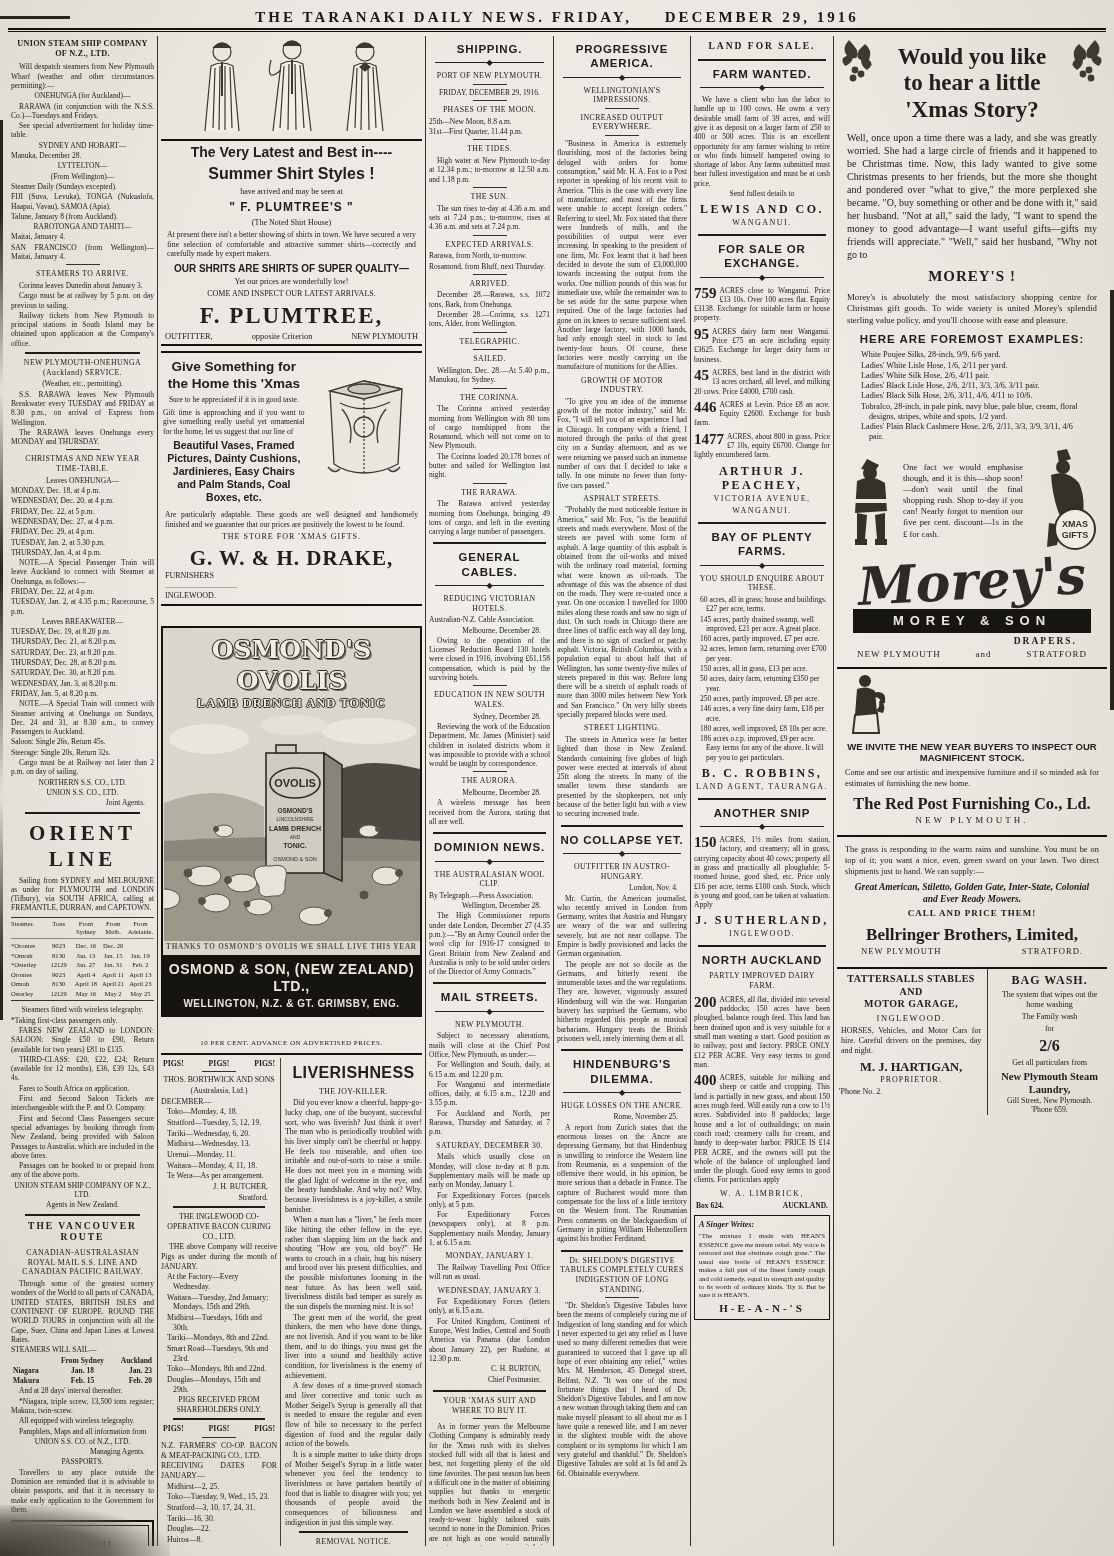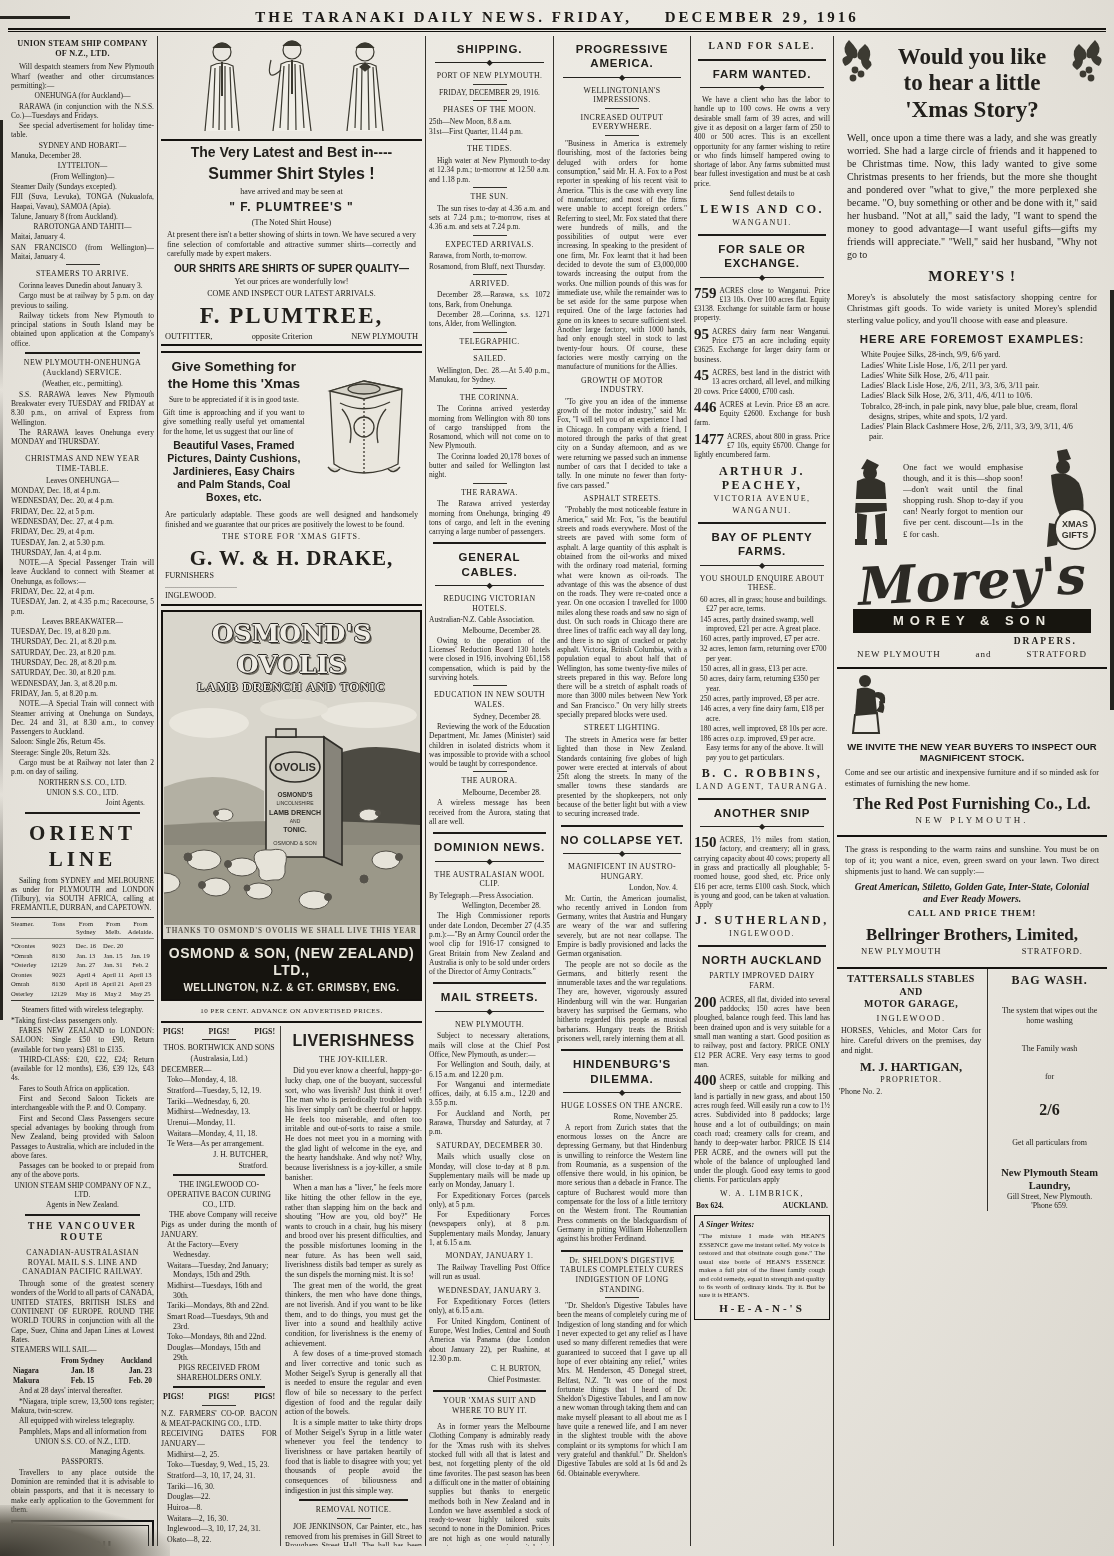--- a/index.html
+++ b/index.html
@@ -62,21 +62,21 @@
 .drake-left {width:56%;}
 .drake-right {width:44%;}
 .drake-t {font-family:"Liberation Sans",sans-serif; font-weight:700; font-size:13.5px; text-align:center;}
 .drake-sub {font-size:7.6px; text-align:center; margin:3px 0;}
 .drake-body {font-size:7.6px; text-align:justify; margin:2px 0;}
 .drake-items {font-family:"Liberation Sans",sans-serif; font-weight:700; font-size:10.5px; margin:3px 0; text-align:center;}
 .drake-store {text-align:center; font-size:8px; letter-spacing:1px; margin:3px 0;}
 .drake-name {font-size:21px; font-weight:bold; text-align:center; letter-spacing:1px;}
 .drake-foot {display:flex; justify-content:space-between; font-size:8px; padding:0 4px; overflow:hidden; white-space:nowrap;flex-direction:column;}
 
-.osmond {border:2px solid #14110e; margin:4px 0; position:relative; background:#d9d6cc; overflow:hidden;}
+.osmond {border:2px solid #14110e; margin:20px 0; position:relative; background:#d9d6cc; overflow:hidden;}
 .osm-title {text-align:center; font-family:"DejaVu Serif",serif; font-weight:800; font-size:25px; letter-spacing:0px; color:#efece4; padding-top:6px;
   text-shadow:1px 0 0 #2a2824, -1px 0 0 #2a2824, 0 1px 0 #2a2824, 0 -1px 0 #2a2824, 2px 2px 0 #6b675d;}
 .osm-sub {text-align:center; font-weight:800; font-size:12.5px; letter-spacing:1px; color:#efece4;
   text-shadow:1px 0 0 #2a2824, -1px 0 0 #2a2824, 0 1px 0 #2a2824, 0 -1px 0 #2a2824;}
 .osm-caption {text-align:center; font-weight:bold; font-size:7.2px; letter-spacing:0.8px; color:#57544a; padding:2px 2px 3px;}
 .osm-banner {background:#16140f; color:#e9e6dc; text-align:center; padding:4px 2px 5px; border-top:2px solid #16140f;}
 .osm-b1 {font-family:"Liberation Sans",sans-serif; font-weight:800; font-size:14px; letter-spacing:0.5px;}
 .osm-b2 {font-family:"Liberation Sans",sans-serif; font-weight:700; font-size:10px; letter-spacing:0.5px; margin-top:2px;}
 .osm-adv {text-align:center; font-size:7px; letter-spacing:0.5px; padding:2px 0;}
 
@@ -119,21 +119,21 @@
 .c6-bottom {display:flex; border-top:2px solid #14120f; margin-top:5px;}
 .tatt {width:56%; padding:4px 4px 0 2px; border-right:1px solid #34322d;}
 .tatt-t {font-weight:bold; font-size:10px; text-align:center; letter-spacing:0.5px;}
 .tatt-town {text-align:center; font-size:8.5px; letter-spacing:1.5px; margin:2px 0;}
 .tatt-body {font-size:8px; text-align:justify; margin:3px 2px;}
 .tatt-name {text-align:center; font-weight:bold; font-size:12.5px; margin-top:4px;}
 .tatt-role {text-align:center; font-size:8px; letter-spacing:1px;}
 .tatt-phone {font-size:8px; margin-top:2px;}
 .bagw {width:44%; padding:4px 2px 0 6px;}
 .bagw-t {font-weight:bold; font-size:12px; text-align:center; letter-spacing:1px;}
-.bagw-l {font-size:8px; text-align:center; margin:18px 0;}
+.bagw-l {font-size:8px; text-align:center; margin:2px 0;}
 .bagw-price {text-align:center; font-weight:bold; font-size:16px; margin:2px 0;}
 .bagw-name {text-align:center; font-weight:bold; font-size:10.5px;}
 .bagw-sm {text-align:center; font-size:7.8px;}
 
 .heans {border:1px solid #14120f; padding:4px 4px 3px; margin-top:5px;}
 .heans-w {font-weight:bold; font-style:italic; font-size:8.2px;}
 .heans-body {font-size:6.8px; text-align:justify; line-height:1.25; margin:2px 0;}
 .heans-brand {text-align:center; font-weight:bold; font-size:11px; letter-spacing:3px; margin-top:2px;}
 
 .orient-title {text-align:center; font-size:21px; font-weight:bold; letter-spacing:4px; margin:6px 0 4px;}
@@ -623,21 +623,21 @@
       <div class="blk p">"Business in America is extremely flourishing, most of the factories being deluged with orders for home consumption," said Mr. H. A. Fox to a Post reporter in speaking of his recent visit to America. "This is the case with every line of manufacture; and most of the firms were unable to accept foreign orders." Referring to steel, Mr. Fox stated that there were hundreds of mills, and the possibilities of output were ever increasing. In speaking to the president of one firm, Mr. Fox learnt that it had been decided to devote the sum of £3,000,000 towards increasing the output from the works. One million pounds of this was for immediate use, while the remainder was to be set aside for the same purpose when required. One of the large factories had gone on its knees to secure sufficient steel. Another large factory, with 1000 hands, had only enough steel in stock to last twenty-four hours. Of course, these factories were mostly carrying on the manufacture of munitions for the Allies.</div>
       <div class="blk sh">GROWTH OF MOTOR INDUSTRY.</div>
       <div class="blk p">"To give you an idea of the immense growth of the motor industry," said Mr. Fox, "I will tell you of an experience I had in Chicago. In company with a friend, I motored through the parks of that great city on a Sunday afternoon, and as we were returning we passed such an immense number of cars that I decided to take a tally. In one minute no fewer than forty-five cars passed."</div>
       <div class="blk sh">ASPHALT STREETS.</div>
       <div class="blk p">"Probably the most noticeable feature in America," said Mr. Fox, "is the beautiful streets and roads everywhere. Most of the streets are paved with some form of asphalt. A large quantity of this asphalt is obtained from the oil-works and mixed with the ordinary road material, forming what were known as oil-roads. The advantage of this was the absence of dust on the roads. They were re-coated once a year. On one occasion I travelled for 1000 miles along these roads and saw no sign of dust. On such roads in Chicago there are three lines of traffic each way all day long, and there is no sign of cracked or patchy asphalt. Victoria, British Columbia, with a population equal to about half that of Wellington, has some twenty-five miles of streets prepared in this way. Before long there will be a stretch of asphalt roads of more than 3000 miles between New York and San Francisco." On very hilly streets specially prepared blocks were used.</div>
       <div class="blk sh">STREET LIGHTING.</div>
       <div class="blk p">The streets in America were far better lighted than those in New Zealand. Standards containing five globes of high power were erected at intervals of about 25ft along the streets. In many of the smaller towns these standards are presented by the shopkeepers, not only because of the better light but with a view to securing increased trade.</div>
       <div class="blk rw2"></div>
       <div class="blk bh">NO COLLAPSE YET.</div>
       <div class="blk rd"></div>
-      <div class="blk sh">MAGNIFICENT IN AUSTRO-HUNGARY.</div>
+      <div class="blk sh">OUTFITTER IN AUSTRO-HUNGARY.</div>
       <div class="blk dl">London, Nov. 4.</div>
       <div class="blk p">Mr. Curtin, the American journalist, who recently arrived in London from Germany, writes that Austria and Hungary are weary of the war and suffering severely, but are not near collapse. The Empire is badly provisioned and lacks the German organisation.</div>
       <div class="blk p">The people are not so docile as the Germans, and bitterly resent the innumerable taxes and the war regulations. They are, however, vigorously assured Hindenburg will win the war. Hungarian bravery has surprised the Germans, who hitherto regarded this people as musical barbarians. Hungary treats the British prisoners well, rarely interning them at all.</div>
       <div class="blk rw2"></div>
       <div class="blk bh">HINDENBURG'S DILEMMA.</div>
       <div class="blk rd"></div>
       <div class="blk sh">HUGE LOSSES ON THE ANCRE.</div>
       <div class="blk dl">Rome, November 25.</div>
       <div class="blk p">A report from Zurich states that the enormous losses on the Ancre are depressing Germany, but that Hindenburg is unwilling to reinforce the Western line from Roumania, as a suspension of the offensive there would, in his opinion, be more serious than a debacle in France. The capture of Bucharest would more than compensate for the loss of a little territory on the Western front. The Roumanian Press comments on the blackguardism of Germany in pitting William Hohenzollern against his brother Ferdinand.</div>
       <div class="blk rw2"></div>

